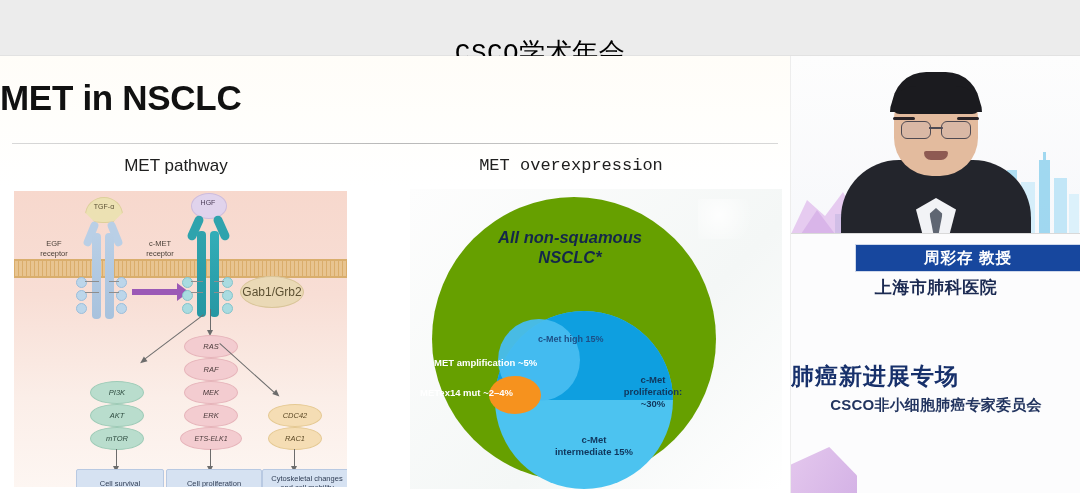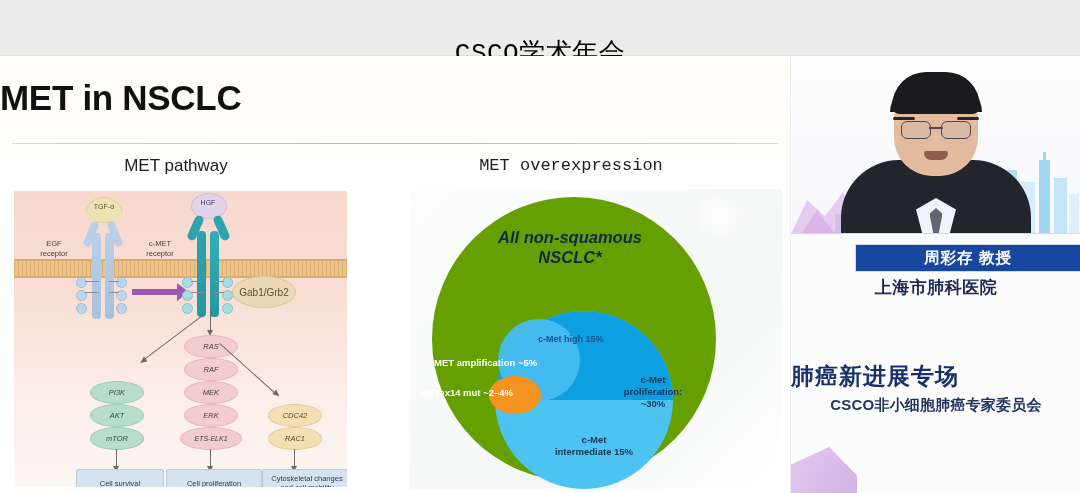--- a/index.html
+++ b/index.html
@@ -98,21 +98,21 @@
   .pdot{
     width:9px;height:9px;border-radius:50%;margin-bottom:2px;
     background:#a9dbe0;border:1px solid #84c4cb;
   }
   .pdot.blue{background:#bcd6ea;border-color:#9bbedb;}
   .plink{position:absolute;height:1px;background:#8d8d8d;}
   .gab{
     position:absolute;width:62px;height:30px;border-radius:50%;
     background:#ead9b6;border:1px solid #d9c599;
     display:flex;align-items:center;justify-content:center;
-    font-size:10px;color:#5d5133;
+    font-size:12px;color:#5d5133;margin-left:8px;
   }
   .bigarrow{
     position:absolute;left:118px;top:98px;width:46px;height:6px;background:#9b59b6;
   }
   .bigarrow::after{
     content:"";position:absolute;right:-11px;top:-6px;
     border-left:12px solid #9b59b6;border-top:9px solid transparent;border-bottom:9px solid transparent;
   }
   .node{
     position:absolute;width:52px;height:21px;border-radius:50%;

